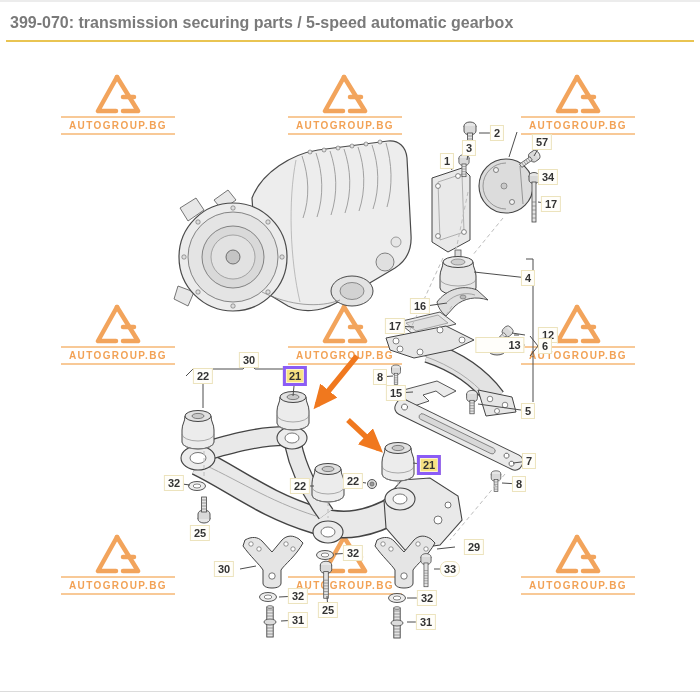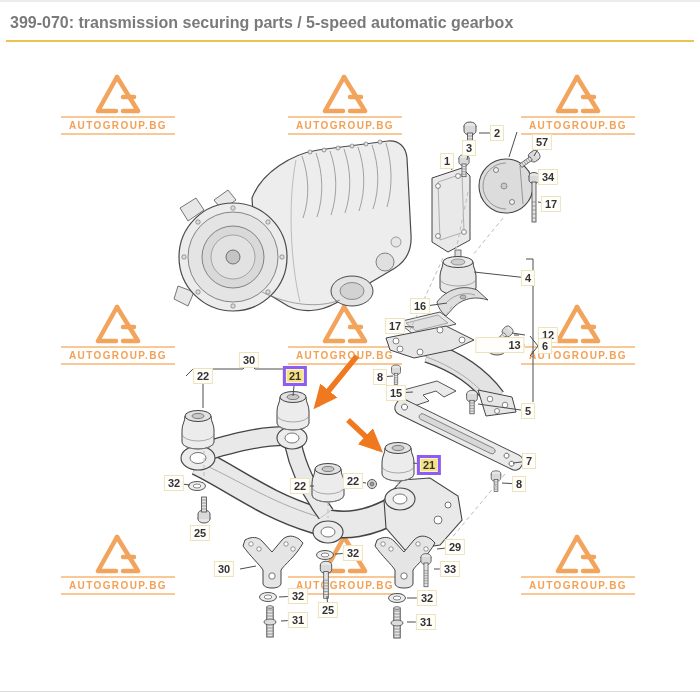--- a/index.html
+++ b/index.html
@@ -414,23 +414,23 @@
       <div class="callout" style="left: 529px; top: 461px;">7</div>
       <div class="callout" style="left: 519px; top: 484px;">8</div>
       <div class="callout" style="left: 249px; top: 360px;">30</div>
       <div class="callout" style="left: 203px; top: 376px;">22</div>
       <div class="callout hl" style="left: 295px; top: 376px;">21</div>
       <div class="callout" style="left: 174px; top: 483px;">32</div>
       <div class="callout" style="left: 200px; top: 533px;">25</div>
       <div class="callout" style="left: 300px; top: 486px;">22</div>
       <div class="callout" style="left: 353px; top: 481px;">22</div>
       <div class="callout hl" style="left: 429px; top: 465px;">21</div>
-      <div class="callout" style="left: 455px; top: 547px;">29</div>
+      <div class="callout" style="left: 474px; top: 547px;">29</div>
       <div class="callout" style="left: 224px; top: 569px;">30</div>
-      <div class="callout" style="left: 450px; top: 569px;">33</div>
+      <div class="callout" style="left: 450px; top: 569px; border-radius: 7px;">33</div>
       <div class="callout" style="left: 353px; top: 553px;">32</div>
       <div class="callout" style="left: 328px; top: 610px;">25</div>
       <div class="callout" style="left: 298px; top: 596px;">32</div>
       <div class="callout" style="left: 298px; top: 620px;">31</div>
       <div class="callout" style="left: 427px; top: 598px;">32</div>
       <div class="callout" style="left: 426px; top: 622px;">31</div>
     </div>
   <div id="bottom-divider"></div>
 </div>
 

